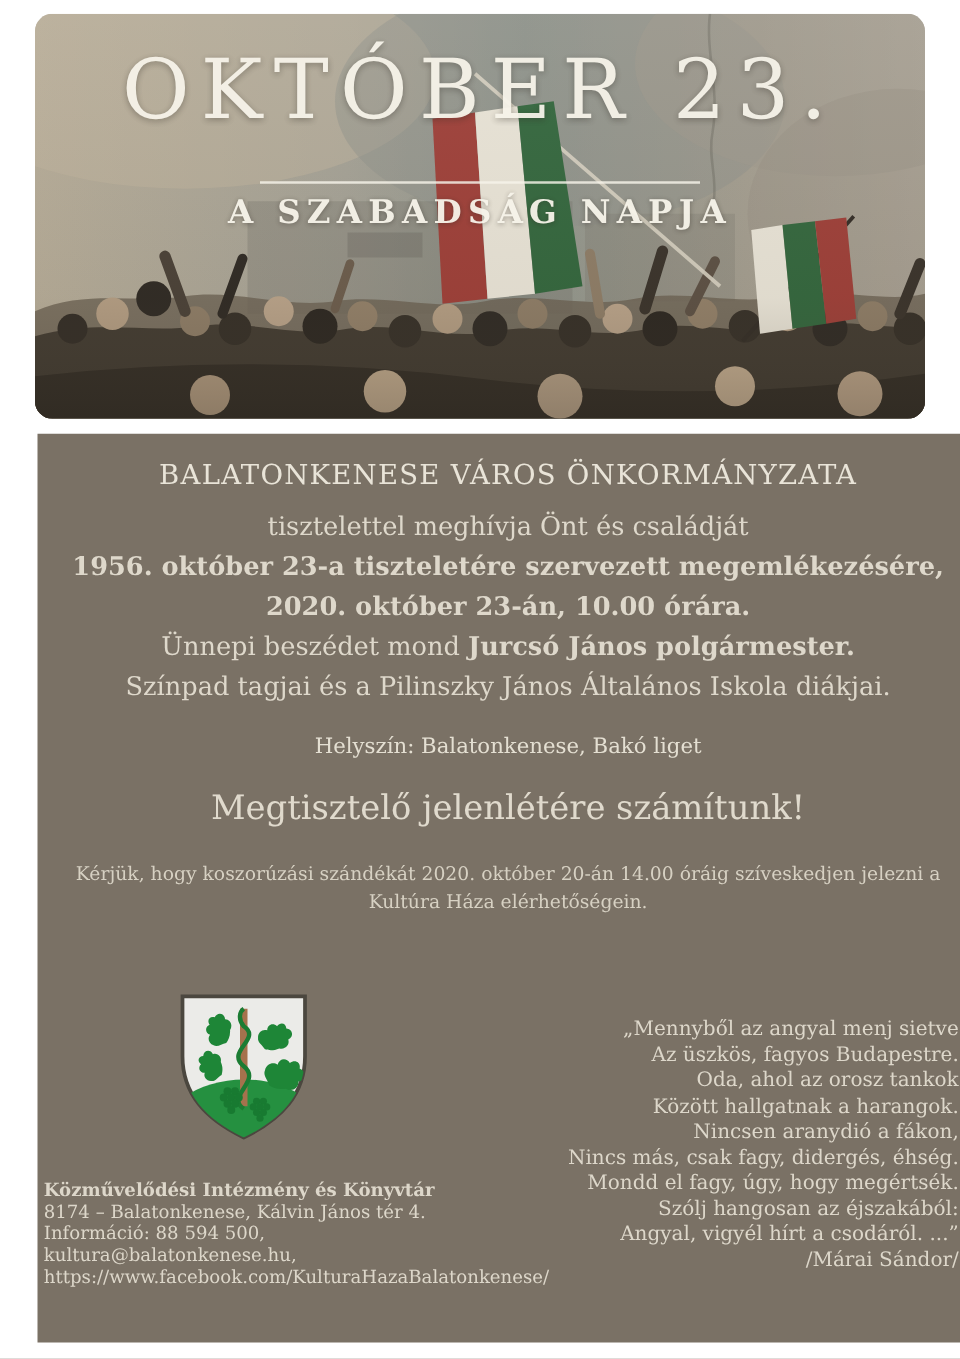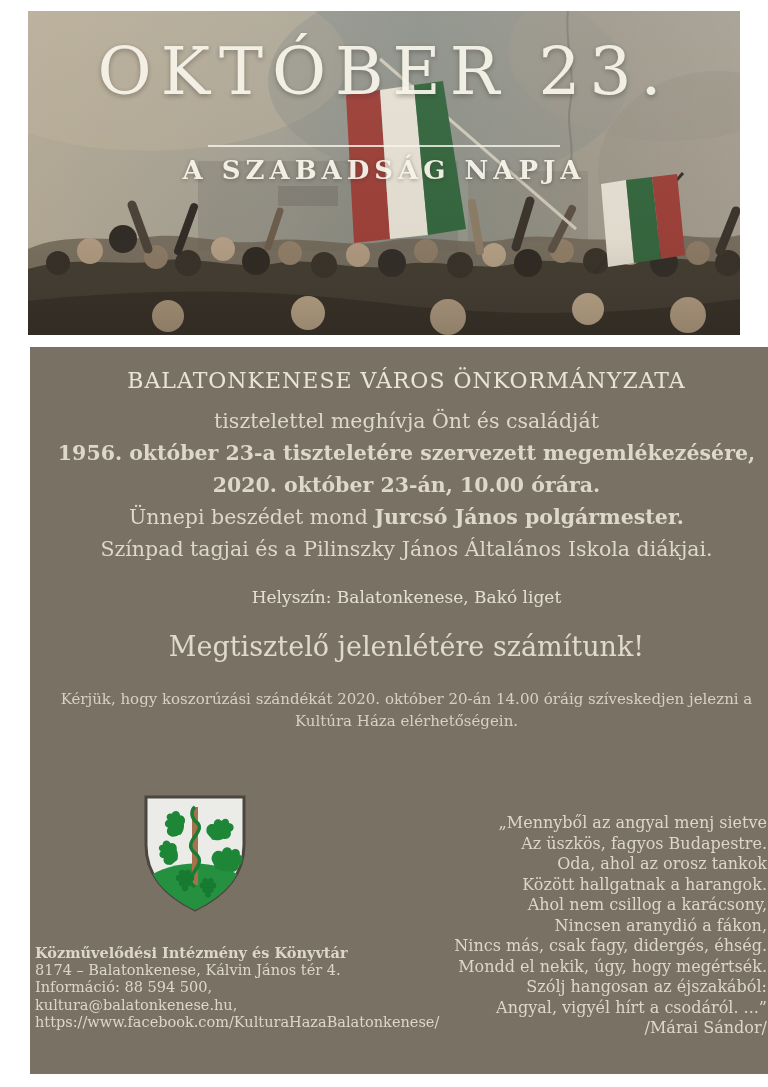--- a/index.html
+++ b/index.html
@@ -1,20 +1,20 @@
 <!DOCTYPE html>
 <html><head>
 <meta charset="utf-8">
 <style>
   html,body{margin:0;padding:0;}
   body{width:768px;height:1087px;background:#ffffff;overflow:hidden;}
   .page{position:relative;width:768px;height:1087px;font-family:"DejaVu Serif",serif;}
 
   
-  .hero{position:absolute;left:28px;top:11px;width:712px;height:324px;overflow:hidden;}
+  .hero{position:absolute;left:28px;top:11px;width:712px;height:324px;overflow:hidden;border-radius:14px;}
   .hero svg{position:absolute;left:0;top:0;width:100%;height:100%;display:block;}
   .hero-text{position:absolute;left:0;width:100%;text-align:center;color:#f7f4ea;}
   .hero-title{top:22px;font-size:66px;letter-spacing:9px;opacity:.94;
               text-shadow:0 2px 5px rgba(50,45,38,.40);white-space:nowrap;}
   .hero-divider{position:absolute;top:134px;left:50%;transform:translateX(-50%);
                 width:352px;height:2px;background:rgba(247,244,234,.82);}
   .hero-subtitle{top:144px;font-size:26px;font-weight:bold;letter-spacing:5px;opacity:.95;
                  text-shadow:0 1px 4px rgba(50,45,38,.45);}
   .hero-meghivo{top:246px;font-size:57px;letter-spacing:5px;
                 text-shadow:0 2px 6px rgba(40,36,30,.5);}
@@ -196,23 +196,22 @@
       <p>Információ: 88 594 500,</p>
       <p>kultura@balatonkenese.hu,</p>
       <p>https://www.facebook.com/KulturaHazaBalatonkenese/</p>
     </div>
 
     <div class="poem">
       <p>„Mennyből az angyal menj sietve</p>
       <p>Az üszkös, fagyos Budapestre.</p>
       <p>Oda, ahol az orosz tankok</p>
       <p>Között hallgatnak a harangok.</p>
-      <p>Ahol nem csillog a karácsony,</p>
       <p>Nincsen aranydió a fákon,</p>
       <p>Nincs más, csak fagy, didergés, éhség.</p>
-      <p>Mondd el nekik, úgy, hogy megértsék.</p>
+      <p>Mondd el fagy, úgy, hogy megértsék.</p>
       <p>Szólj hangosan az éjszakából:</p>
       <p>Angyal, vigyél hírt a csodáról. ...”</p>
       <p>/Márai Sándor/</p>
     </div>
 
   </div>
 </div>
 
 </body></html>

